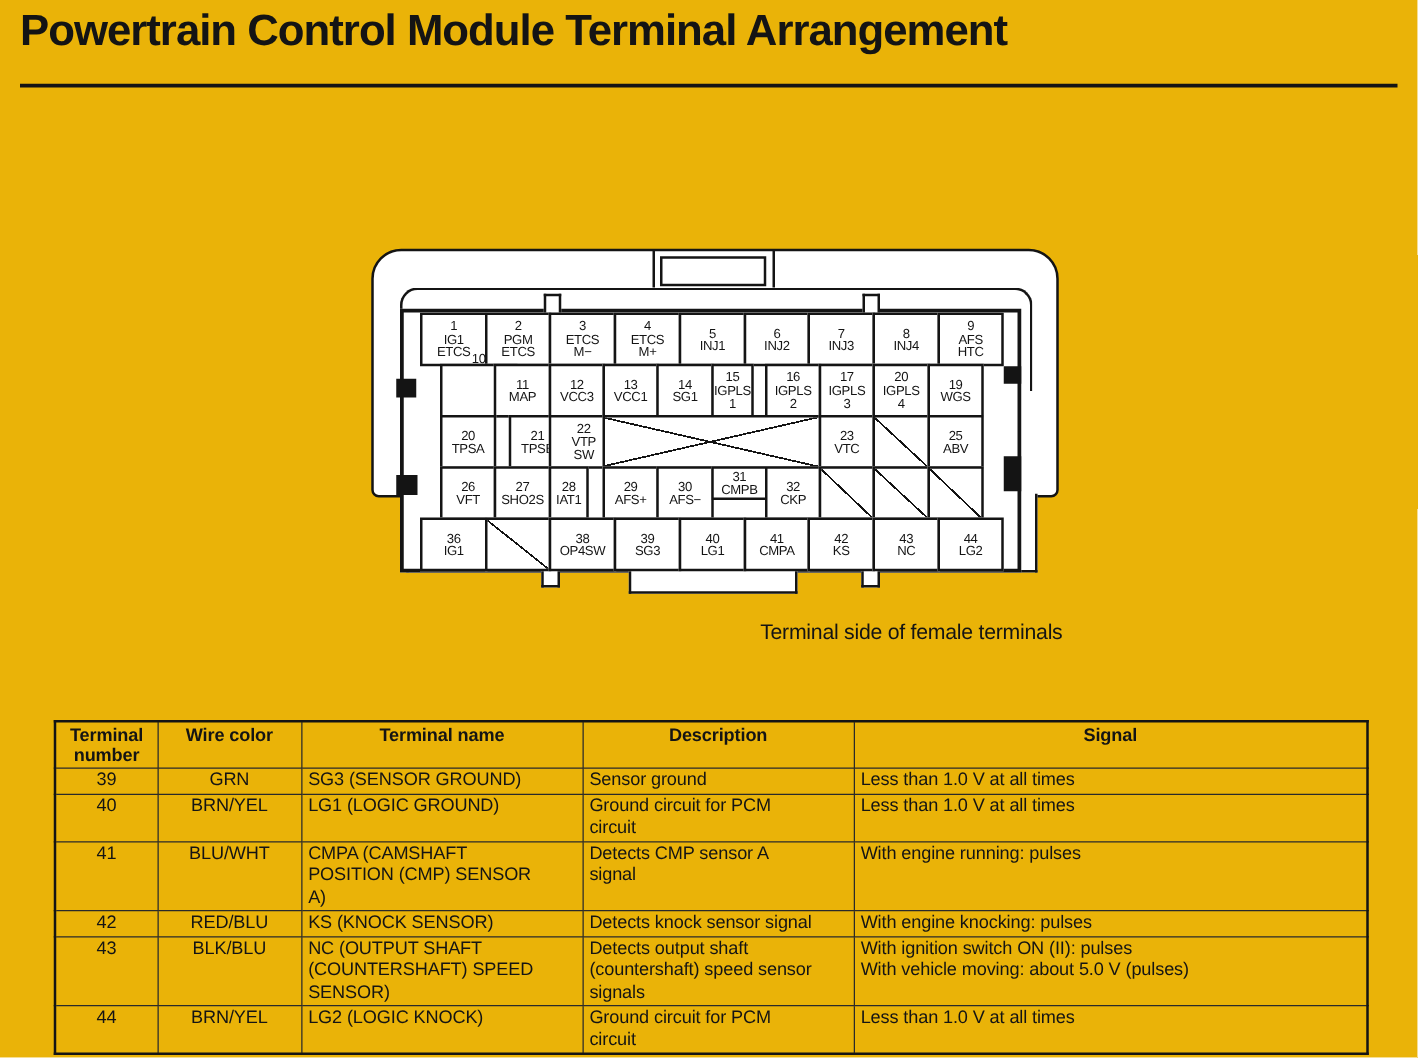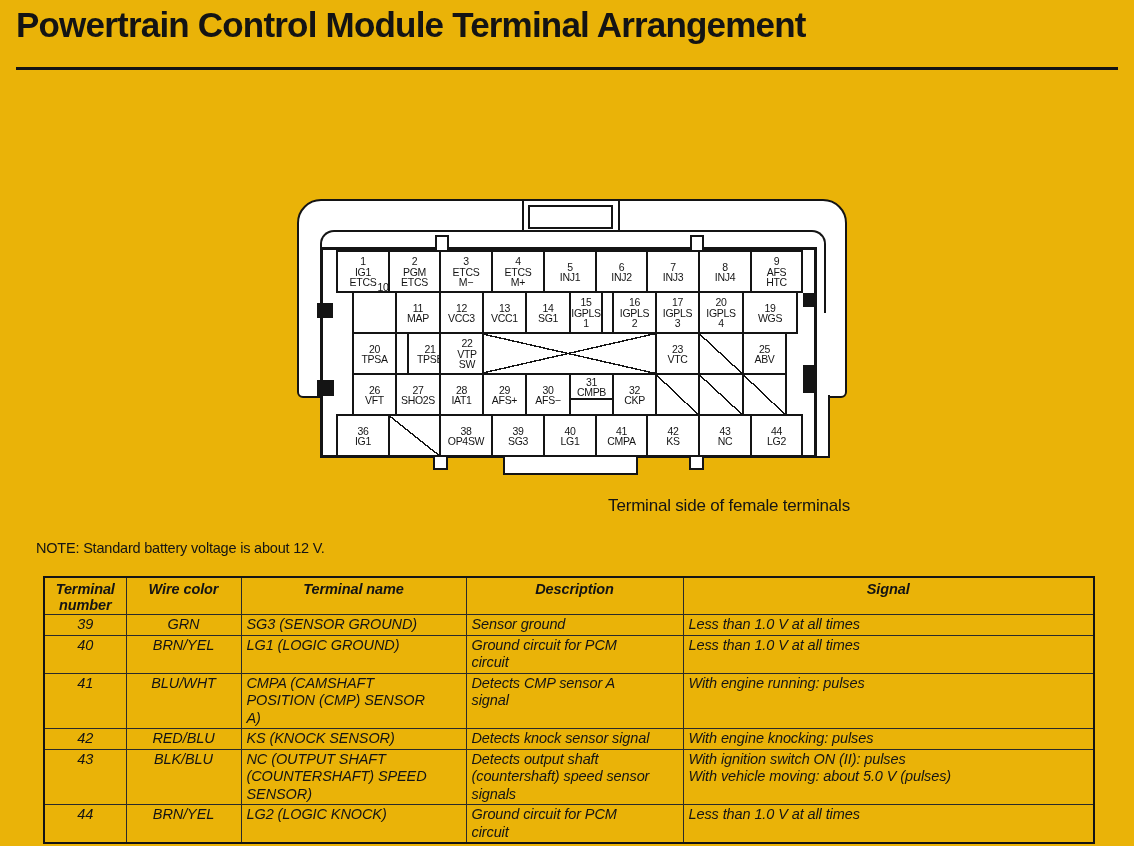--- a/index.html
+++ b/index.html
@@ -43,21 +43,21 @@
       linear-gradient(to bottom right, transparent calc(50% - 1px), #141414 calc(50% - 1px),
         #141414 calc(50% + 0.4px), transparent calc(50% + 0.4px));}
 
   .caption-row{left:284px;top:496px;width:566px;text-align:right;font-size:17px;letter-spacing:-0.2px;}
   .note{left:36px;top:540px;font-size:14.5px;letter-spacing:-0.2px;}
 
   
   table.tbl{position:absolute;left:43px;top:576px;width:1050px;border-collapse:collapse;
      table-layout:fixed;font-size:14.5px;line-height:17.5px;letter-spacing:-0.1px;color:#141414;
      border:2px solid #141414;}
-  .tbl th,.tbl td{border:1px solid #2a2a2a;vertical-align:top;padding:1px 5px;font-style:italic;}
+  .tbl th,.tbl td{border:1px solid #2a2a2a;vertical-align:top;padding:1px 5px;}
   .tbl th{font-weight:bold;text-align:center;padding-top:3px;line-height:16px;}
   .tbl td.c-num,.tbl td.c-wire{text-align:center;}
   .tbl td{white-space:pre-line;}
 </style>
 </head>
 <body>
 
 <div class="page">
 
   <div class="abs title">Powertrain Control Module Terminal Arrangement</div>
@@ -158,21 +158,21 @@
         <div class="pcell" style="left: 332px; top: 41px; width: 45px; height: 43px;">
           <div class="pnum">17</div>
           <div class="pname">IGPLS</div>
           <div class="pname">3</div>
         </div>
         <div class="pcell" style="left: 375px; top: 41px; width: 46px; height: 43px;">
           <div class="pnum">20</div>
           <div class="pname">IGPLS</div>
           <div class="pname">4</div>
         </div>
-        <div class="pcell" style="left: 419px; top: 41px; width: 56px; height: 43px;">
+        <div class="pcell" style="left: 419px; top: 41px; width: 45px; height: 43px;">
           <div class="pnum">19</div>
           <div class="pname">WGS</div>
         </div>
         <div class="pcell" style="left: 29px; top: 82px; width: 45px; height: 43px; justify-content: center;">
           <div class="pnum">20</div>
           <div class="pname">TPSA</div>
         </div>
         <div class="pcell" style="left: 84px; top: 82px; width: 46px; height: 43px;">
           <div class="pnum">21</div>
           <div class="pname">TPSB</div>
@@ -193,21 +193,21 @@
           <div class="pname">ABV</div>
         </div>
         <div class="pcell" style="left: 29px; top: 123px; width: 45px; height: 43px;">
           <div class="pnum">26</div>
           <div class="pname">VFT</div>
         </div>
         <div class="pcell" style="left: 72px; top: 123px; width: 46px; height: 43px;">
           <div class="pnum">27</div>
           <div class="pname">SHO2S</div>
         </div>
-        <div class="pcell" style="left: 116px; top: 123px; width: 45px; height: 43px;">
+        <div class="pcell" style="left: 116px; top: 123px; width: 32px; height: 43px;">
           <div class="pnum">28</div>
           <div class="pname">IAT1</div>
         </div>
         <div class="pcell" style="left: 159px; top: 123px; width: 45px; height: 43px;">
           <div class="pnum">29</div>
           <div class="pname">AFS+</div>
         </div>
         <div class="pcell" style="left: 202px; top: 123px; width: 46px; height: 43px;">
           <div class="pnum">30</div>
           <div class="pname">AFS−</div>
@@ -253,21 +253,20 @@
           <div class="pname">NC</div>
         </div>
         <div class="pcell" style="left: 427px; top: 164px; width: 53px; height: 43px;">
           <div class="pnum">44</div>
           <div class="pname">LG2</div>
         </div>
       </div>
   </div>
 
   <div class="abs caption-row">Terminal side of female terminals</div>
-  <div class="abs note">NOTE: Standard battery voltage is about 12 V.</div>
 
   <table class="tbl">
     <colgroup>
       <col style="width:82px">
         <col style="width:115px">
         <col style="width:225px">
       <col style="width:217px">
         <col style="width:411px">
     </colgroup>
     <thead>

